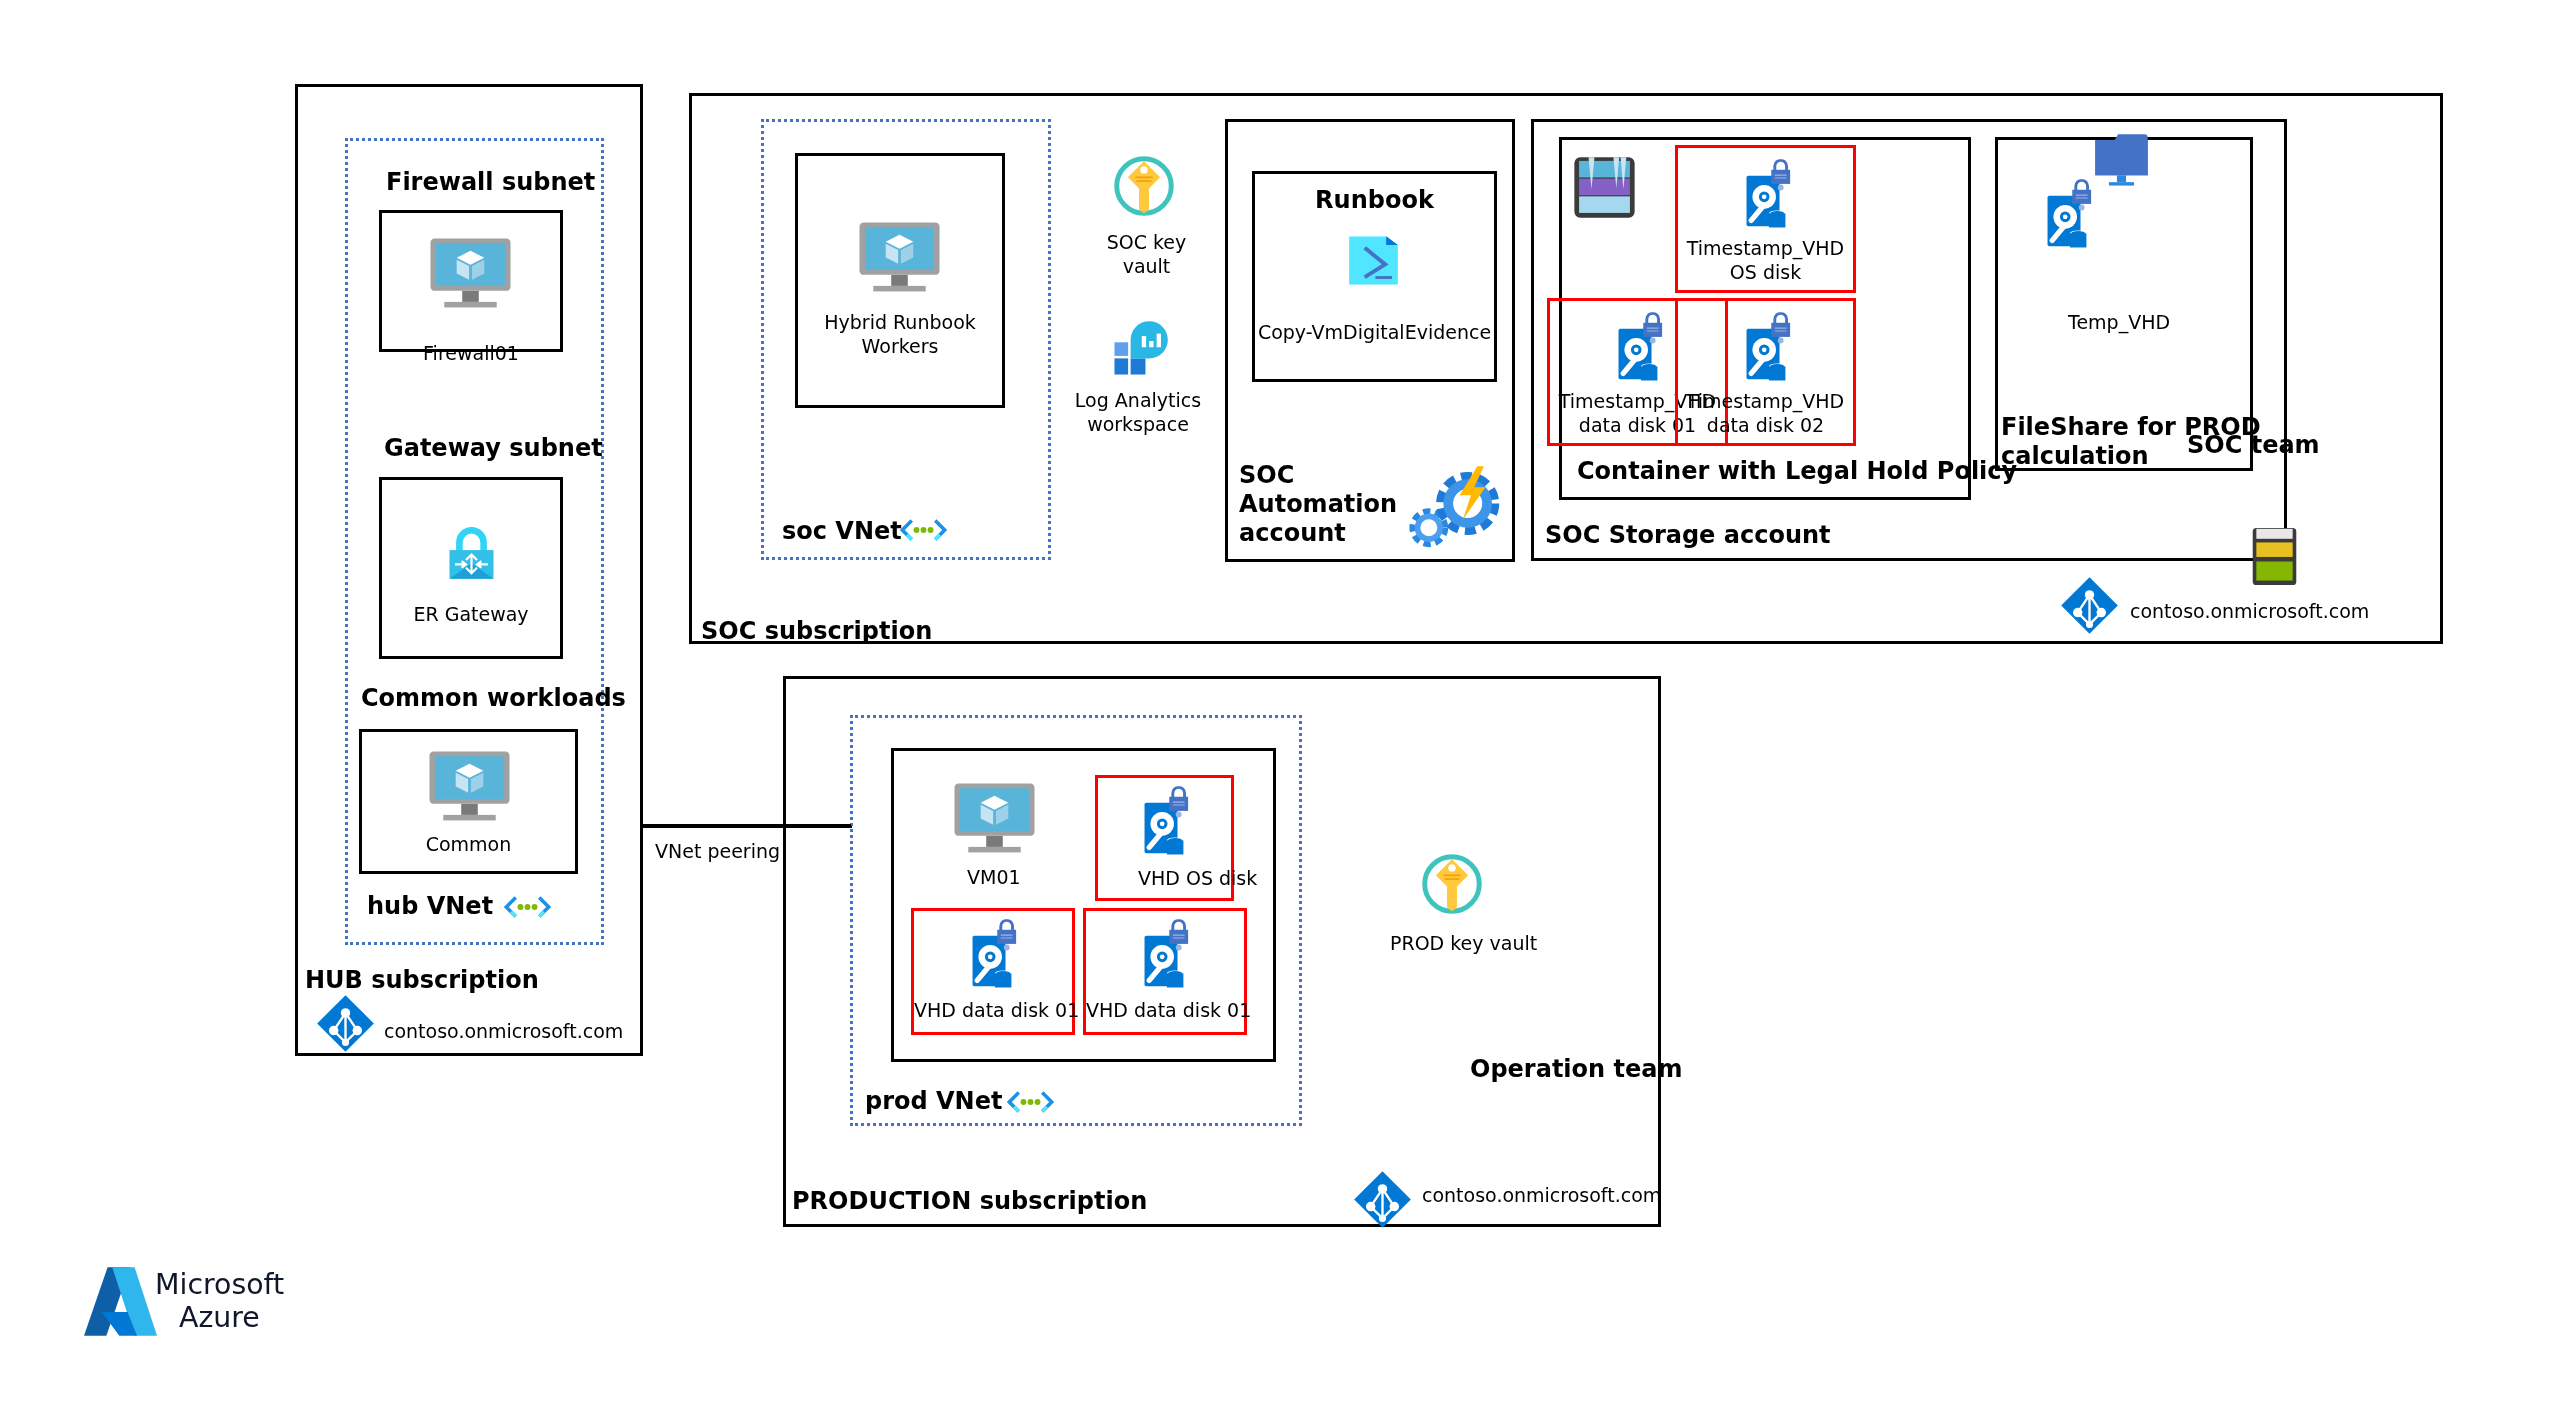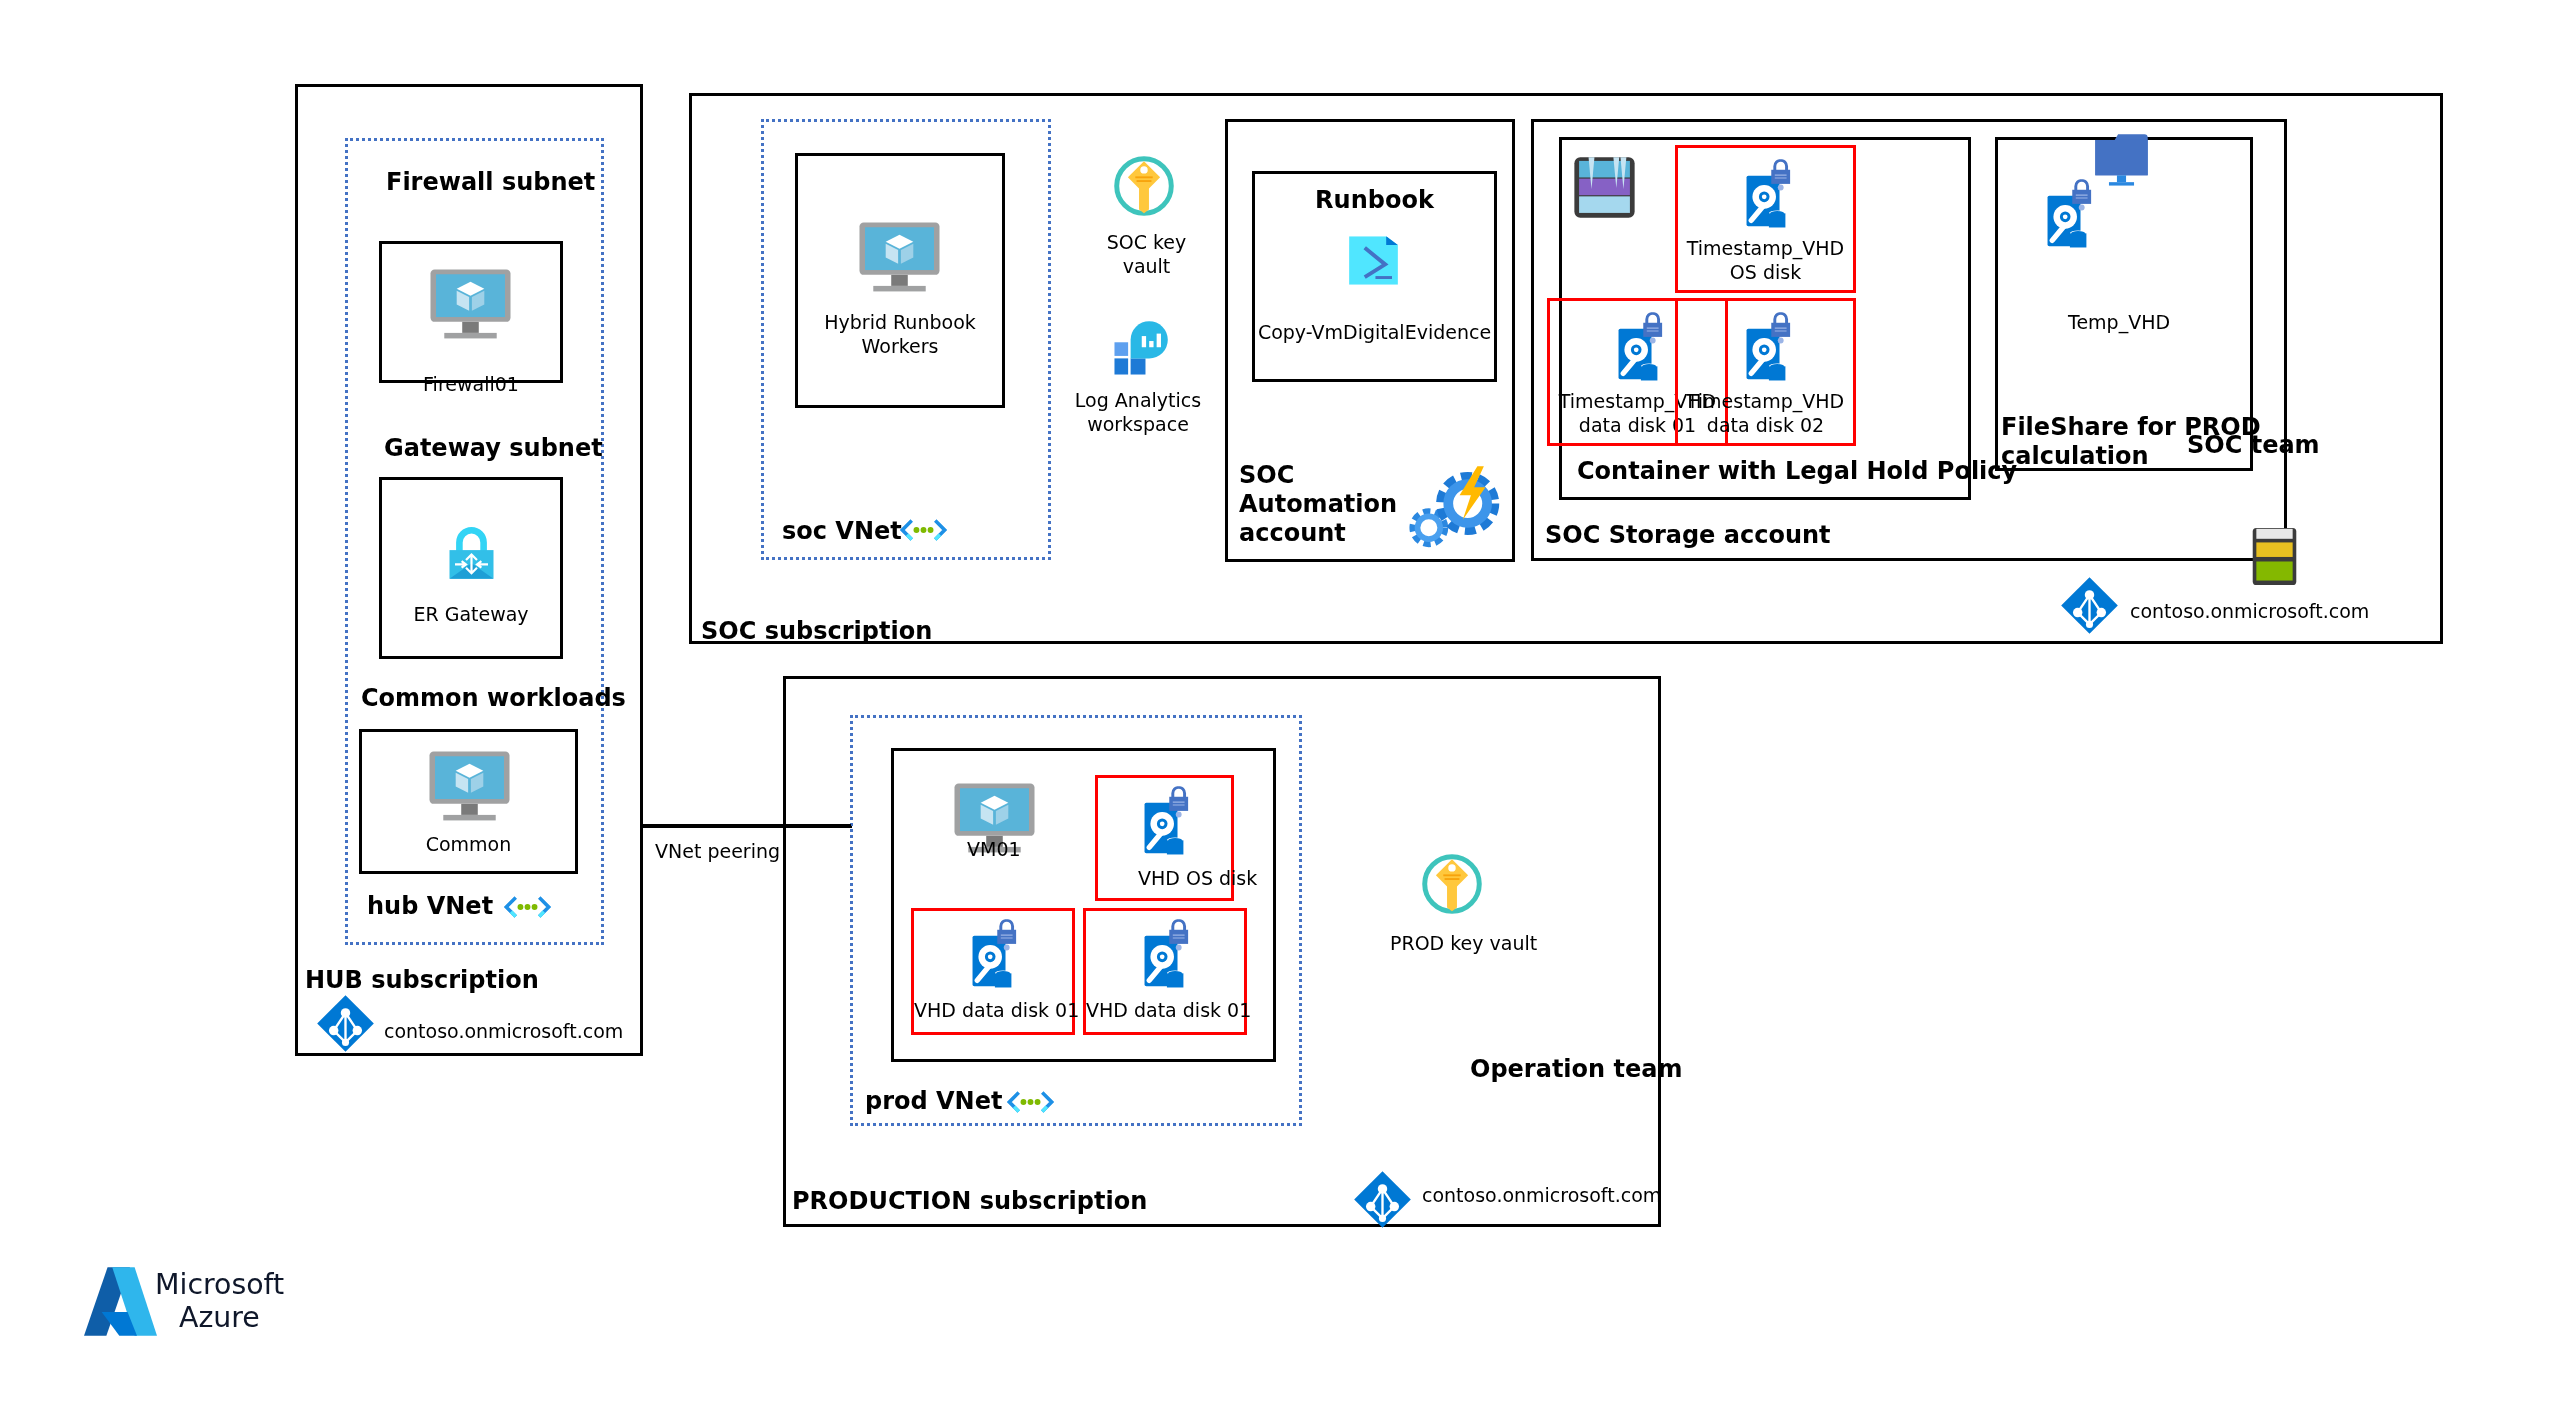--- a/index.html
+++ b/index.html
@@ -116,21 +116,21 @@
       <rect x="4" y="14" width="92" height="62" fill="#4472c4"></rect>
       <rect x="42" y="76" width="16" height="12" fill="#2b88e0"></rect>
       <rect x="28" y="88" width="44" height="6" fill="#2b88e0"></rect>
     </symbol>
   </defs>
 </svg>
 
 <div class="box" style="left:295px;top:84px;width:348px;height:972px;"></div>
 <div class="dotted" style="left:345px;top:138px;width:259px;height:807px;"></div>
 <div class="lbl bold" style="left:386px;top:168px;">Firewall subnet</div>
-<div class="box" style="left:379px;top:241px;width:184px;height:142px;">
+<div class="box" style="left:379px;top:210px;width:184px;height:142px;">
   <svg class="ico" style="left:47px;top:24px;" width="83" height="76" viewBox="0 0 140 128">
       <use href="#vm"></use>
     </svg>
   <div class="lbl norm" style="left:0;right:0;top:129px;">Firewall01</div>
 </div>
 <div class="lbl bold" style="left:384px;top:434px;">Gateway subnet</div>
 <div class="box" style="left:379px;top:477px;width:184px;height:182px;">
   <svg class="ico" style="left:62px;top:47px;" width="55" height="55" viewBox="0 0 92 92">
       <use href="#gateway"></use>
     </svg>
@@ -263,21 +263,21 @@
   </svg>
 <div class="lbl" style="left:2130px;top:600px;font-size:19px;">contoso.onmicrosoft.com</div>
 
 <div class="box" style="left:783px;top:676px;width:878px;height:551px;"></div>
 <div class="dotted" style="left:850px;top:715px;width:452px;height:411px;"></div>
 <div class="line" style="left:783px;top:824px;width:68px;height:3.6px;"></div>
 <div class="box" style="left:891px;top:748px;width:385px;height:314px;"></div>
 <svg class="ico" style="left:953px;top:782px;" width="83" height="76" viewBox="0 0 140 128">
     <use href="#vm"></use>
   </svg>
-<div class="lbl norm" style="left:967px;top:838px;text-align:center;">VM01</div>
+<div class="lbl norm" style="left:967px;top:866px;text-align:center;">VM01</div>
 <div class="red" style="left:1095px;top:775px;width:139px;height:126px;">
   <svg class="ico" style="left:43px;top:8.3px;" width="53" height="71" viewBox="0 0 90 120">
       <use href="#disk"></use>
     </svg>
   <div class="lbl norm" style="left:0;right:0;top:89px;padding-left:40px;">VHD OS disk</div>
 </div>
 <div class="red" style="left:911px;top:908px;width:164px;height:127px;">
   <svg class="ico" style="left:55px;top:8.3px;" width="53" height="71" viewBox="0 0 90 120">
       <use href="#disk"></use>
     </svg>

